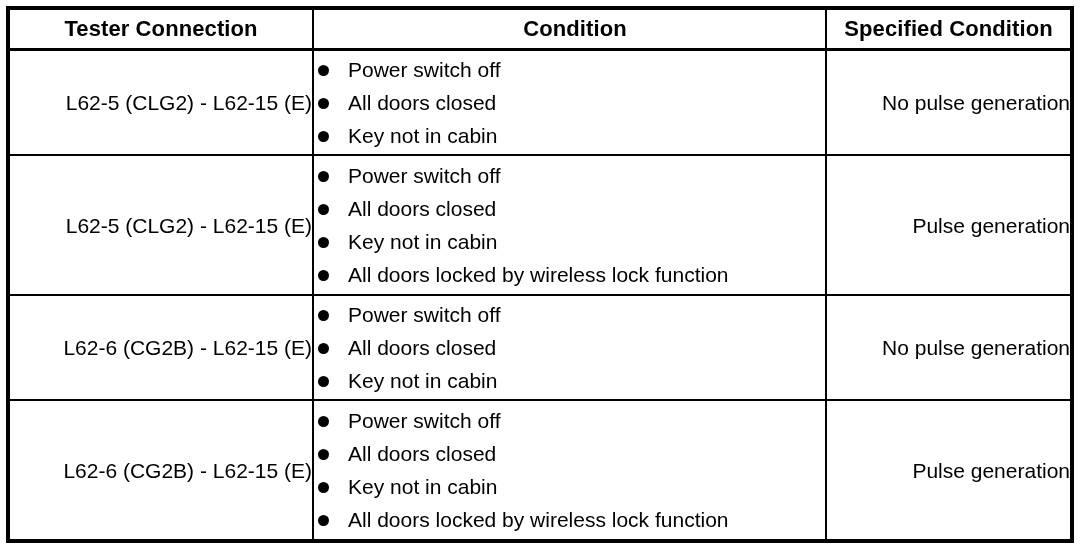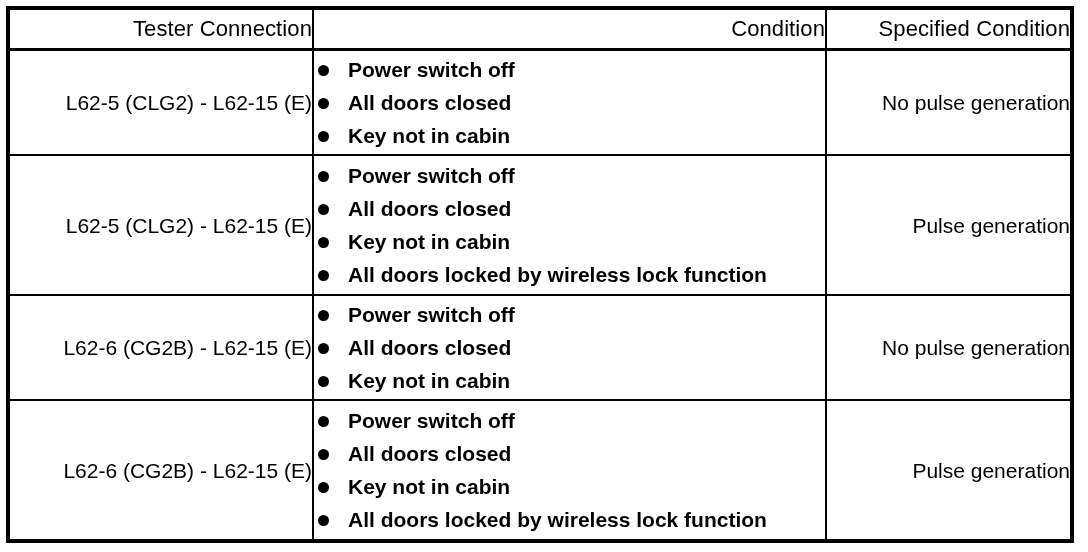--- a/index.html
+++ b/index.html
@@ -46,22 +46,22 @@
   }
   
   table.spec-table tr > *:first-child { border-left: none; }
   table.spec-table tr > *:last-child { border-right: none; }
   table.spec-table thead tr > * { border-top: none; }
   table.spec-table tbody tr:last-child > * { border-bottom: none; }
 
   thead th {
     height: 38px;
     font-size: 22px;
-    font-weight: normal;
-    text-align: right;
+    font-weight: bold;
+    text-align: center;
     letter-spacing: 0.1px;
   }
   thead th.th-tester { border-bottom-width: 3px; }
   thead th.th-condition { border-bottom-width: 3px; padding-left: 11px; }
   thead th.th-specified { border-bottom-width: 3px; }
 
   td.cell-tester,
   td.cell-specified {
     text-align: right;
     font-size: 21px;
@@ -77,21 +77,20 @@
     list-style: none;
     margin: 0;
     padding: 0;
   }
   ul.cond-list li {
     position: relative;
     font-size: 21px;
     line-height: 33px;
     padding-left: 34px;
     white-space: nowrap;
-    font-weight: bold;
   }
   ul.cond-list li .bullet {
     position: absolute;
     left: 4px;
     top: 50%;
     width: 11px;
     height: 11px;
     margin-top: -5px;
     background: #000000;
     border-radius: 50%;

